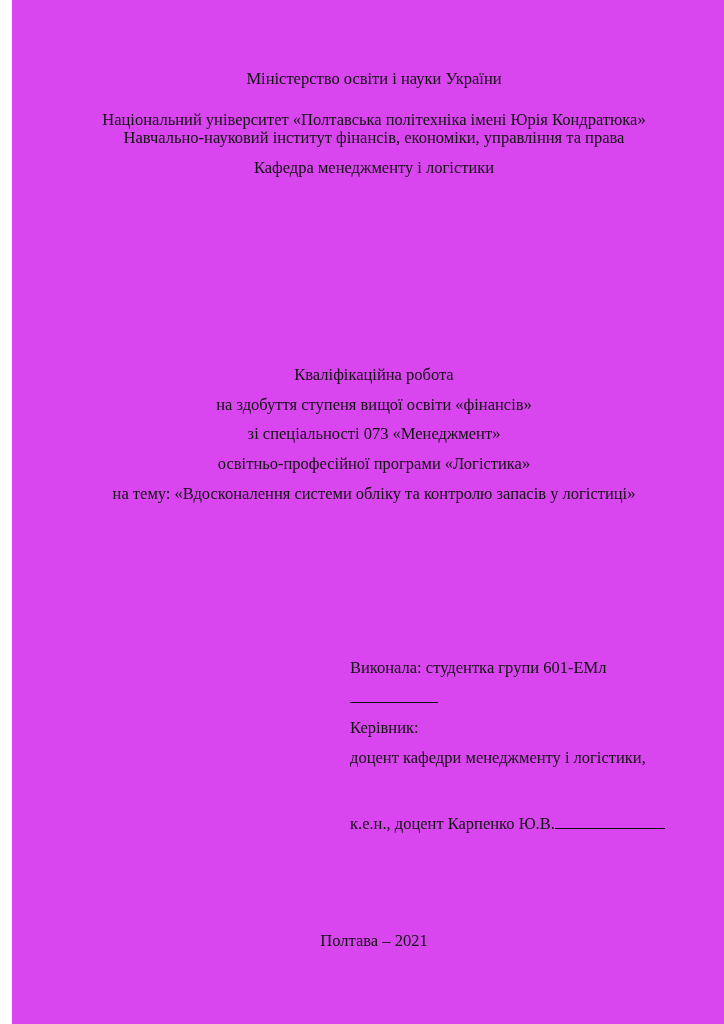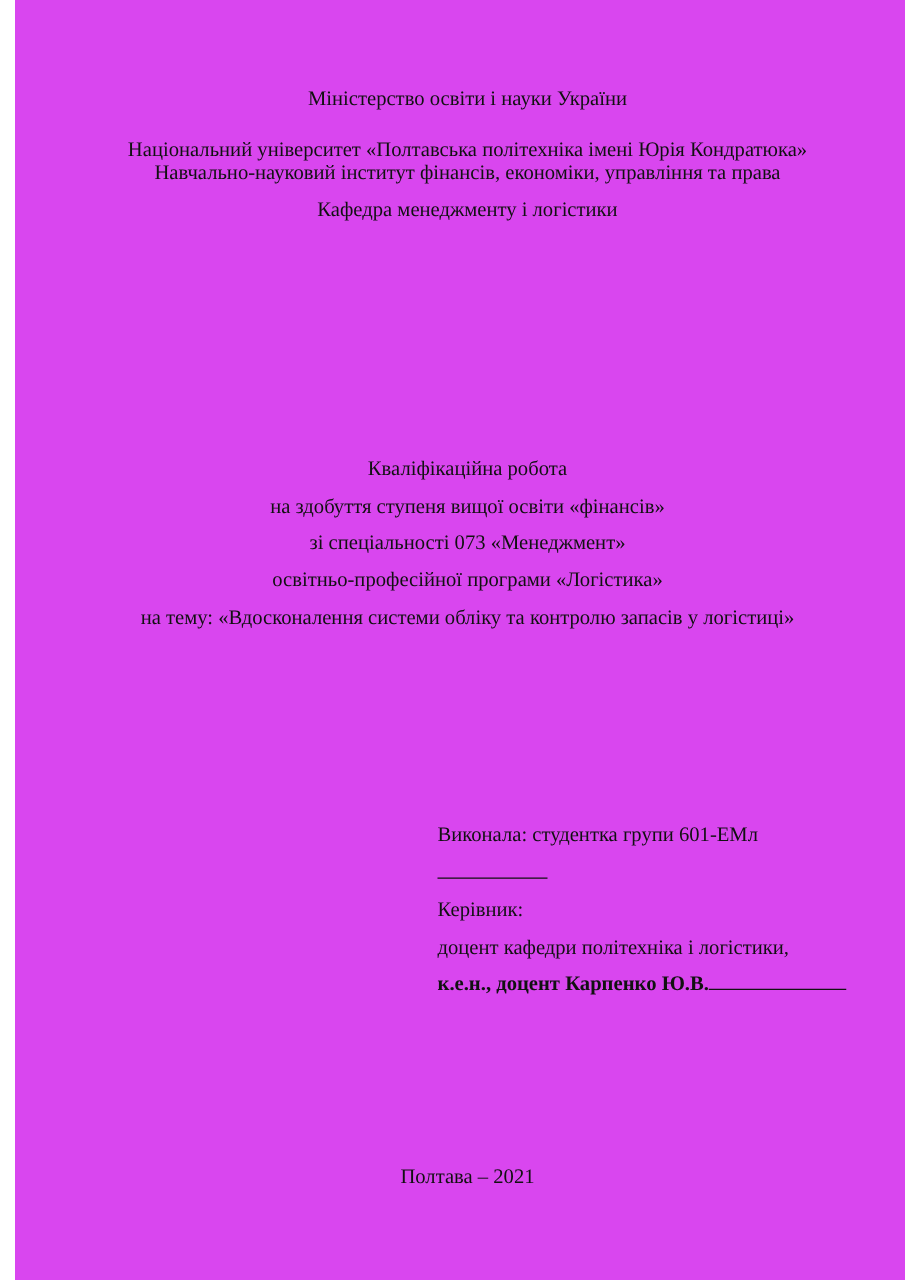--- a/index.html
+++ b/index.html
@@ -58,20 +58,20 @@
   <div class="line center" style="top:395px;">на здобуття ступеня вищої освіти «фінансів»</div>
   <div class="line center" style="top:424px;">зі спеціальності 073 «Менеджмент»</div>
   <div class="line center" style="top:454px;">освітньо-професійної програми «Логістика»</div>
   <div class="line center" style="top:484px;">на тему: «Вдосконалення системи обліку та контролю запасів у логістиці»</div>
 
   <div class="line right-block" style="top:658px;">Виконала: студентка групи 601-ЕМл</div>
   <div class="line right-block" style="top:688px;">
     <span class="blank" style="width:88px;"></span>
   </div>
   <div class="line right-block" style="top:718px;">Керівник:</div>
-  <div class="line right-block" style="top:748px;">доцент кафедри політехніка і логістики,</div>
-  <div class="line right-block" style="top:777px;font-weight:bold;">
+  <div class="line right-block" style="top:748px;">доцент кафедри менеджменту і логістики,</div>
+  <div class="line right-block" style="top:814px;">
     <span>к.е.н., доцент Карпенко Ю.В.</span><span class="blank" style="width:110px;"></span>
   </div>
 
   <div class="line center" style="top:931px;">Полтава – 2021</div>
 
 </div>
 
 </body></html>

